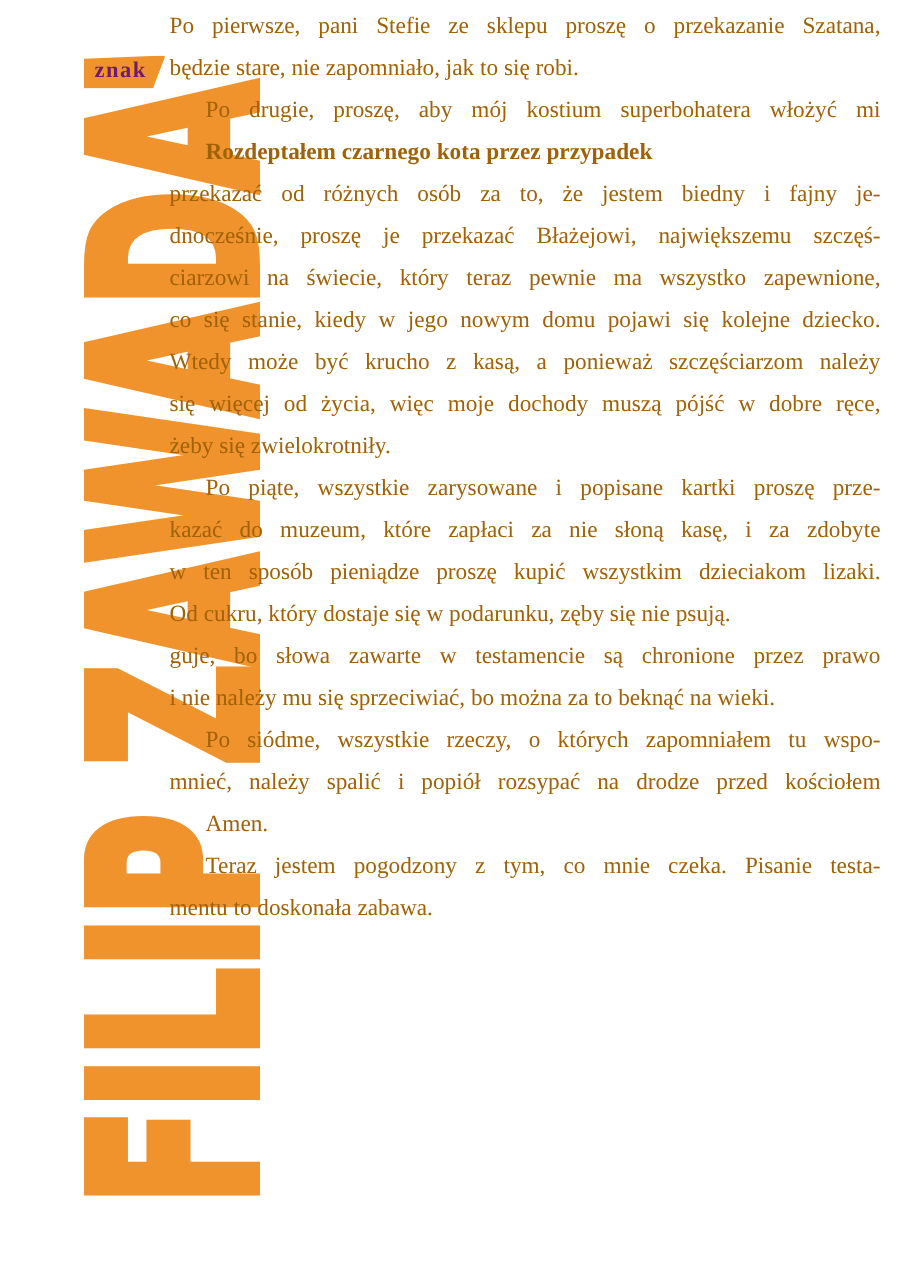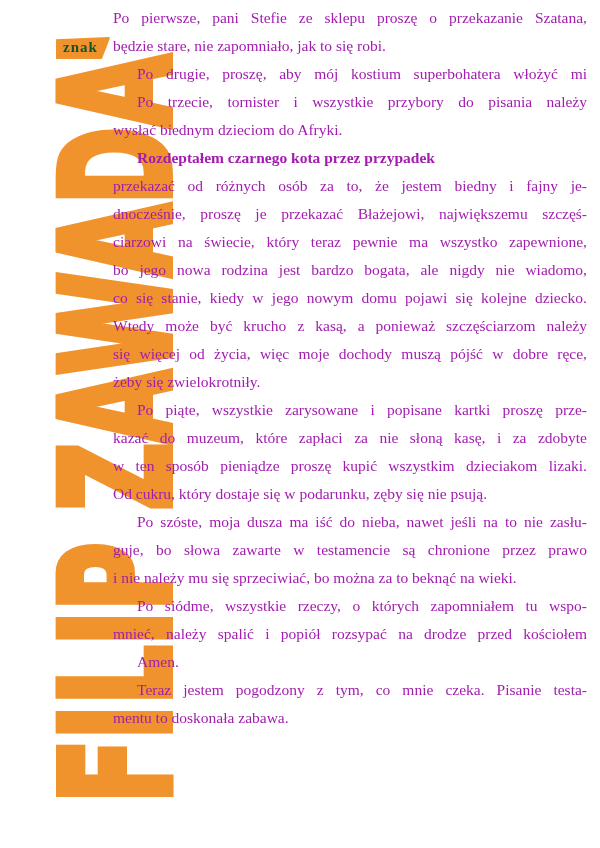--- a/index.html
+++ b/index.html
@@ -26,38 +26,38 @@
   .logo {
     position:absolute;
     left:56px; top:37px;
     width:54px; height:22px;
     background:#F0932C;
     clip-path:polygon(0 10%, 98% 0, 100% 4%, 85% 100%, 0 100%);
     display:flex; align-items:center; justify-content:center;
     z-index:3;
   }
   .logo span {
-    color:#14532d;
+    color:#701a75;
     font-family:"Liberation Serif", serif;
     font-weight:bold;
     font-size:15px;
     line-height:1;
     letter-spacing:1px;
     padding-right:5px;
     padding-bottom:2px;
   }
   
   .body-text {
     position:absolute;
     left:113px; top:0;
     width:474px;
     padding-top:4px;
     font-size:15.5px;
     line-height:28px;
-    color:#a21caf;
+    color:#a16207;
     z-index:2;
   }
   .para { margin:0; }
   .para.bold { font-weight:bold; }
   .line {
     height:28px;
     text-align:justify;
     text-align-last:justify;
     white-space:normal;
   }
@@ -78,45 +78,39 @@
   </div>
 
   <div class="body-text">
       <div class="para">
         <div class="line">Po pierwsze, pani Stefie ze sklepu proszę o przekazanie Szatana,</div>
         <div class="line last">będzie stare, nie zapomniało, jak to się robi.</div>
       </div>
       <div class="para">
         <div class="line indent">Po drugie, proszę, aby mój kostium superbohatera włożyć mi</div>
       </div>
-      <div class="para">
-        <div class="line indent">Po trzecie, tornister i wszystkie przybory do pisania należy</div>
-        <div class="line last">wysłać biednym dzieciom do Afryki.</div>
-      </div>
       <div class="para bold">
         <div class="line last indent">Rozdeptałem czarnego kota przez przypadek</div>
       </div>
       <div class="para">
         <div class="line">przekazać od różnych osób za to, że jestem biedny i fajny je-</div>
         <div class="line">dnocześnie, proszę je przekazać Błażejowi, największemu szczęś-</div>
         <div class="line">ciarzowi na świecie, który teraz pewnie ma wszystko zapewnione,</div>
-        <div class="line">bo jego nowa rodzina jest bardzo bogata, ale nigdy nie wiadomo,</div>
         <div class="line">co się stanie, kiedy w jego nowym domu pojawi się kolejne dziecko.</div>
         <div class="line">Wtedy może być krucho z kasą, a ponieważ szczęściarzom należy</div>
         <div class="line">się więcej od życia, więc moje dochody muszą pójść w dobre ręce,</div>
         <div class="line last">żeby się zwielokrotniły.</div>
       </div>
       <div class="para">
         <div class="line indent">Po piąte, wszystkie zarysowane i popisane kartki proszę prze-</div>
         <div class="line">kazać do muzeum, które zapłaci za nie słoną kasę, i za zdobyte</div>
         <div class="line">w ten sposób pieniądze proszę kupić wszystkim dzieciakom lizaki.</div>
         <div class="line last">Od cukru, który dostaje się w podarunku, zęby się nie psują.</div>
       </div>
       <div class="para">
-        <div class="line indent">Po szóste, moja dusza ma iść do nieba, nawet jeśli na to nie zasłu-</div>
         <div class="line">guje, bo słowa zawarte w testamencie są chronione przez prawo</div>
         <div class="line last">i nie należy mu się sprzeciwiać, bo można za to beknąć na wieki.</div>
       </div>
       <div class="para">
         <div class="line indent">Po siódme, wszystkie rzeczy, o których zapomniałem tu wspo-</div>
         <div class="line">mnieć, należy spalić i popiół rozsypać na drodze przed kościołem</div>
       </div>
       <div class="para">
         <div class="line last indent">Amen.</div>
       </div>

